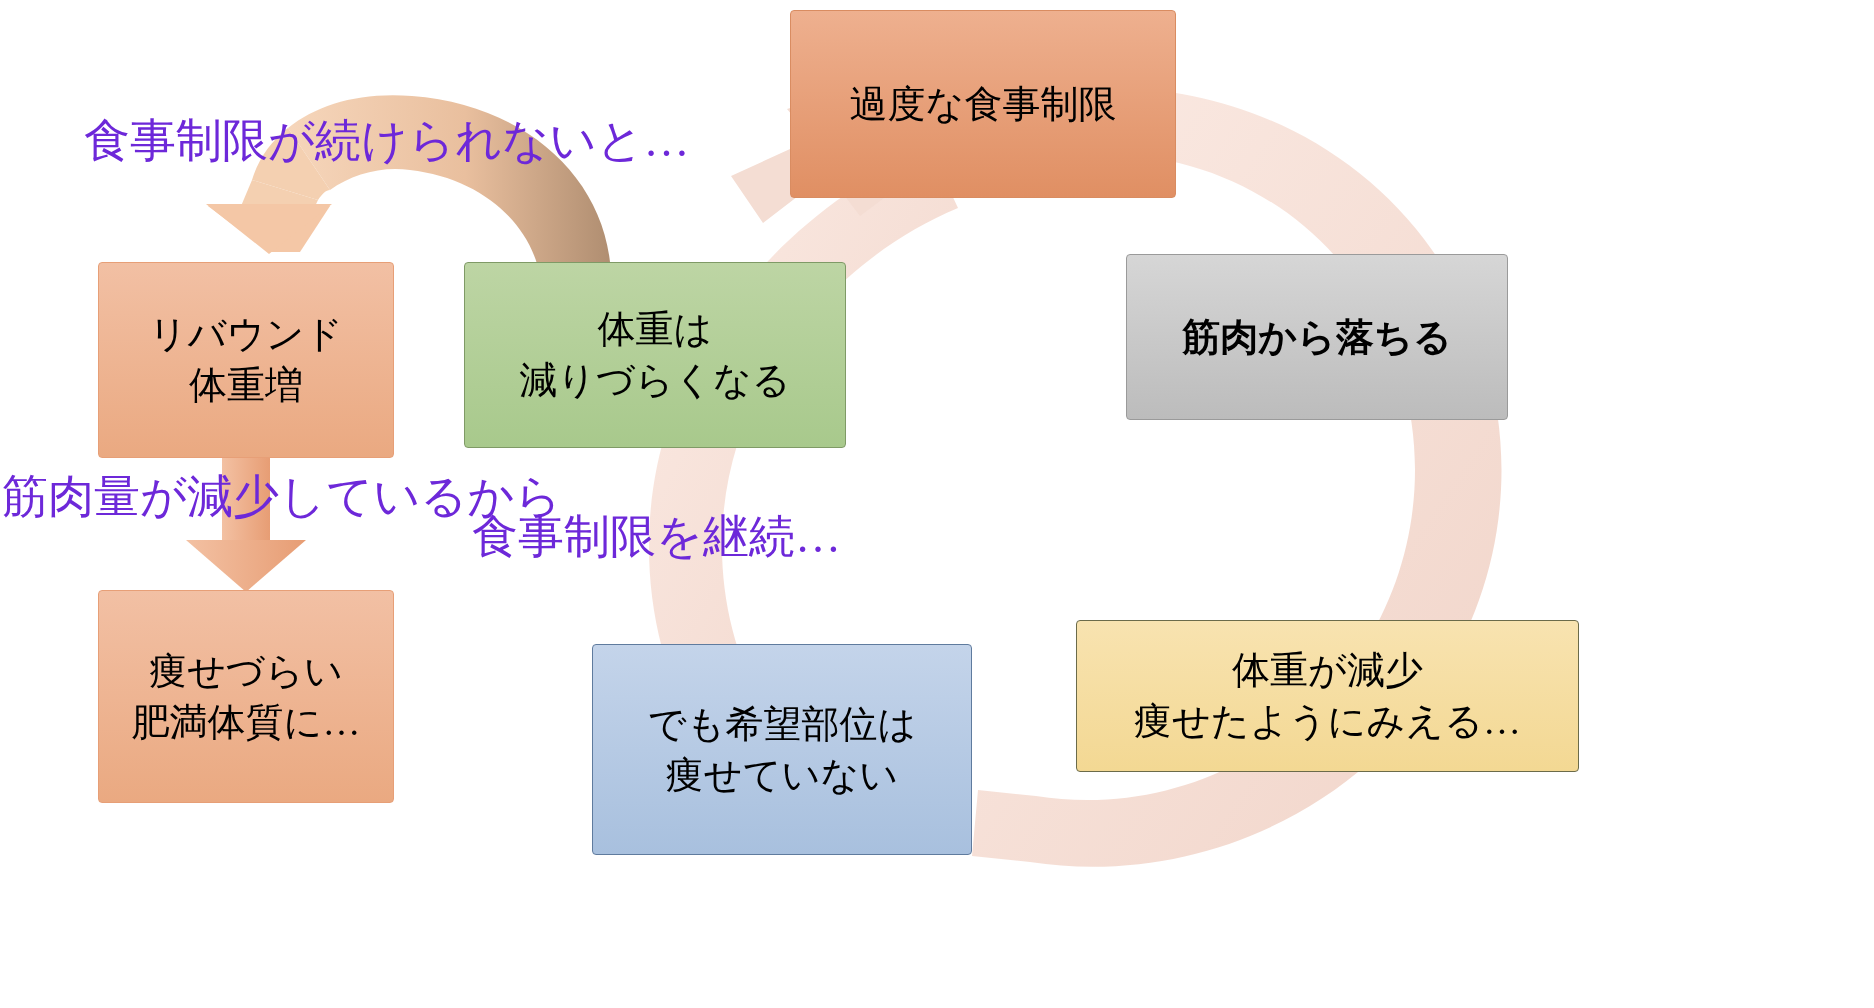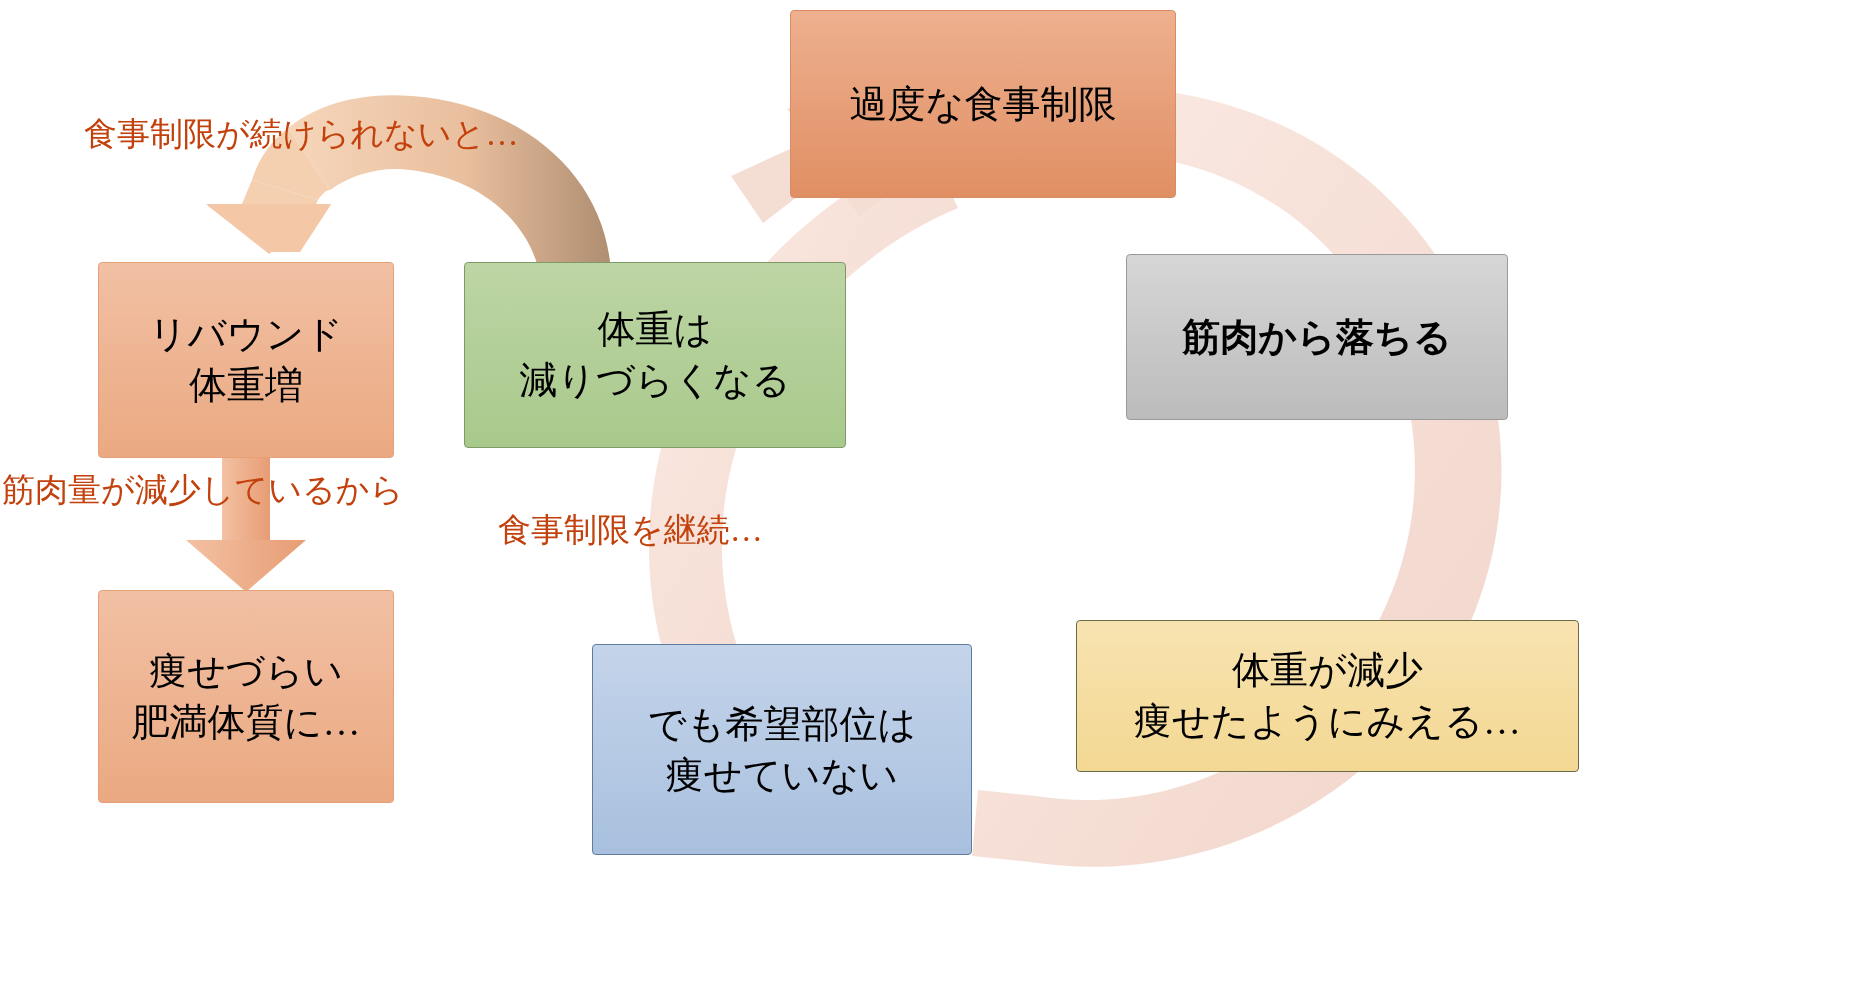--- a/index.html
+++ b/index.html
@@ -70,28 +70,28 @@
     background: linear-gradient(180deg, #f8e3b0 0%, #f3d893 100%);
     border: 1.6px solid #6b6b4a;
   }
   .node-no-target {
     left: 592px; top: 644px; width: 380px; height: 211px;
     background: linear-gradient(180deg, #c4d4ea 0%, #a8c0de 100%);
     border: 1.6px solid #5f7b9e;
   }
   .caption {
     position: absolute;
-    color: #c2410c;
-    font-size: 33px;
+    color: #6d28d9;
+    font-size: 46px;
     white-space: nowrap;
     line-height: 1.1;
   }
   .cap-cannot-continue { left: 84px; top: 116px; }
   .cap-muscle-decreased { left: 2px; top: 472px; text-align: right; }
-  .cap-continue-restriction { left: 498px; top: 512px; }
+  .cap-continue-restriction { left: 472px; top: 512px; }
 </style>
 </head>
 <body>
 
 <div id="canvas">
 
   <svg id="cycle-arrows" viewBox="0 0 1874 1008">
     <defs>
       <linearGradient id="gradLoopRight" x1="0" y1="0" x2="0" y2="1">
         <stop offset="0%" stop-color="#f3ddd3"></stop>

